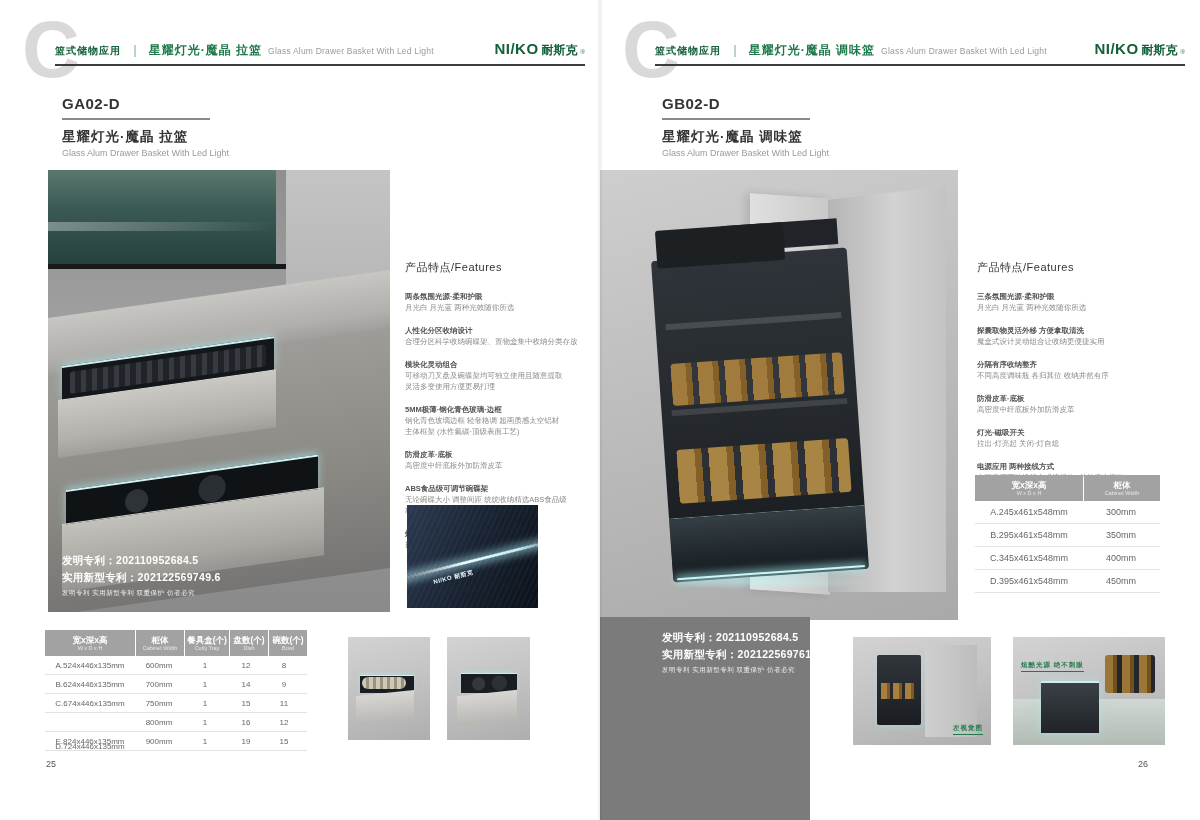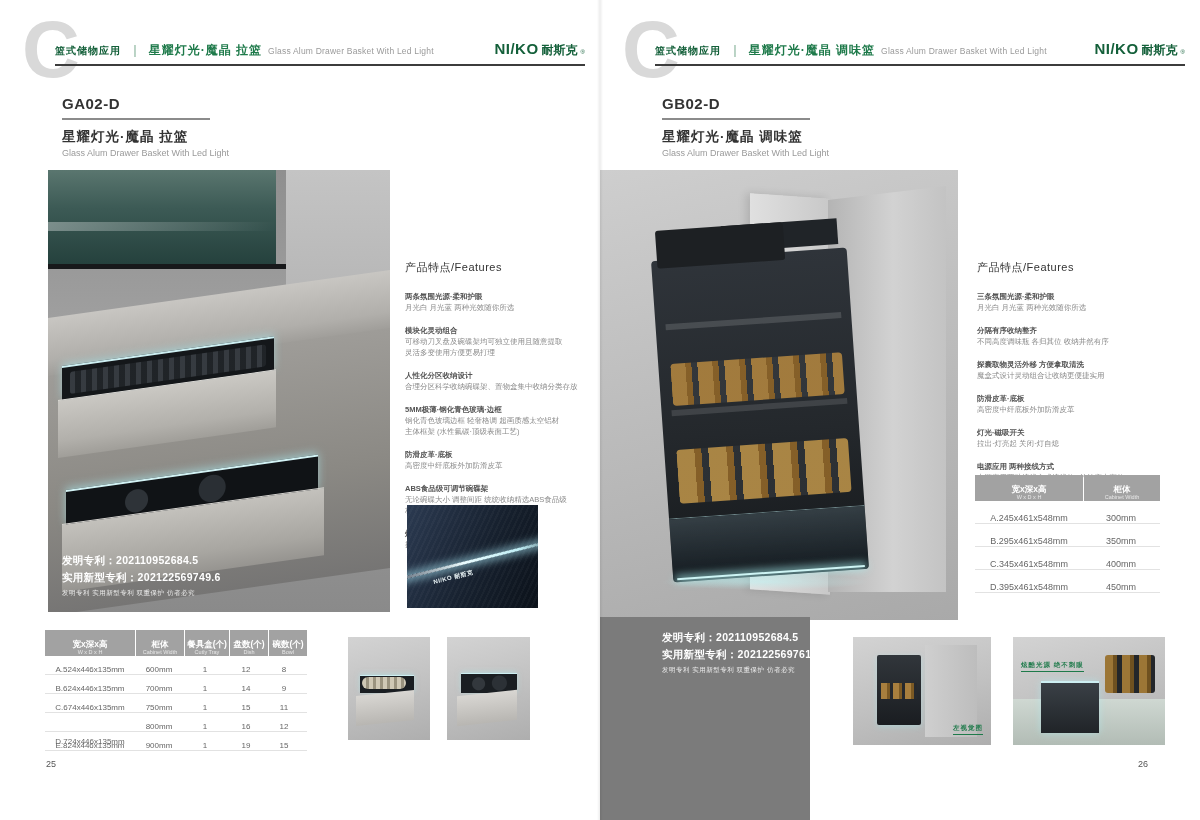--- a/index.html
+++ b/index.html
@@ -46,21 +46,21 @@
   .page.left  .patent { left:62px; top:552px; }
   .page.right .patent { left:62px; top:629px; }
   .patent-l1 { font-size:10.5px; font-weight:700; line-height:17px; letter-spacing:.3px; }
   .patent-l3 { font-size:6.5px; opacity:.85; margin-top:3px; letter-spacing:.5px; }
 
   
   .spec-table { position:absolute; z-index:2; }
   .page.left  .spec-table { left:45px; top:630px; }
   .page.right .spec-table { left:375px; top:475px; }
   .trow { display:flex; }
-  .tcell { display:flex; flex-direction:column; align-items:center; justify-content:flex-end; text-align:center; }
+  .tcell { display:flex; flex-direction:column; align-items:center; justify-content:center; text-align:center; }
   .thead .tcell { background:#a2a2a2; margin-right:1px; }
   .thead .tcell:last-child { margin-right:0; }
   .page.left  .thead .tcell { height:26px; }
   .page.right .thead .tcell { height:26px; }
   .th-zh { font-size:8.5px; font-weight:700; color:#fff; line-height:10px; }
   .th-en { font-size:5.5px; color:#e8e8e8; line-height:7px; }
   .tbody-row { border-bottom:1px solid #e2e2e2; }
   .page.left  .tbody-row { height:19px; }
   .page.right .tbody-row { height:23px; }
   .tbody-row .tcell { font-size:8px; color:#666; }
@@ -234,27 +234,27 @@
     </div>
 
     <div class="features">
       <div class="feat-title">产品特点/Features</div>
       <div>
           <div class="feat-block">
             <div class="feat-head">两条氛围光源·柔和护眼</div>
             <div class="feat-line">月光白 月光蓝 两种光效随你所选</div>
           </div>
           <div class="feat-block">
+            <div class="feat-head">人性化分区收纳设计</div>
+            <div class="feat-line">合理分区科学收纳碗碟架、置物盒集中收纳分类存放</div>
+          </div>
+          <div class="feat-block">
             <div class="feat-head">模块化灵动组合</div>
             <div class="feat-line">可移动刀叉盘及碗碟架均可独立使用且随意提取</div>
             <div class="feat-line">灵活多变使用方便更易打理</div>
-          </div>
-          <div class="feat-block">
-            <div class="feat-head">人性化分区收纳设计</div>
-            <div class="feat-line">合理分区科学收纳碗碟架、置物盒集中收纳分类存放</div>
           </div>
           <div class="feat-block">
             <div class="feat-head">5MM极薄·钢化青色玻璃·边框</div>
             <div class="feat-line">钢化青色玻璃边框 轻奢格调 超画质感太空铝材</div>
             <div class="feat-line">主体框架 (水性氟碳·顶级表面工艺)</div>
           </div>
           <div class="feat-block">
             <div class="feat-head">防滑皮革·底板</div>
             <div class="feat-line">高密度中纤底板外加防滑皮革</div>
           </div>
@@ -398,26 +398,26 @@
     </div>
 
     <div class="features">
       <div class="feat-title">产品特点/Features</div>
       <div>
           <div class="feat-block">
             <div class="feat-head">三条氛围光源·柔和护眼</div>
             <div class="feat-line">月光白 月光蓝 两种光效随你所选</div>
           </div>
           <div class="feat-block">
+            <div class="feat-head">探囊取物灵活外移 方便拿取清洗</div>
+            <div class="feat-line">魔盒式设计灵动组合让收纳更便捷实用</div>
+          </div>
+          <div class="feat-block">
             <div class="feat-head">分隔有序收纳整齐</div>
             <div class="feat-line">不同高度调味瓶 各归其位 收纳井然有序</div>
-          </div>
-          <div class="feat-block">
-            <div class="feat-head">探囊取物灵活外移 方便拿取清洗</div>
-            <div class="feat-line">魔盒式设计灵动组合让收纳更便捷实用</div>
           </div>
           <div class="feat-block">
             <div class="feat-head">防滑皮革·底板</div>
             <div class="feat-line">高密度中纤底板外加防滑皮革</div>
           </div>
           <div class="feat-block">
             <div class="feat-head">灯光·磁吸开关</div>
             <div class="feat-line">拉出·灯亮起 关闭·灯自熄</div>
           </div>
           <div class="feat-block">

